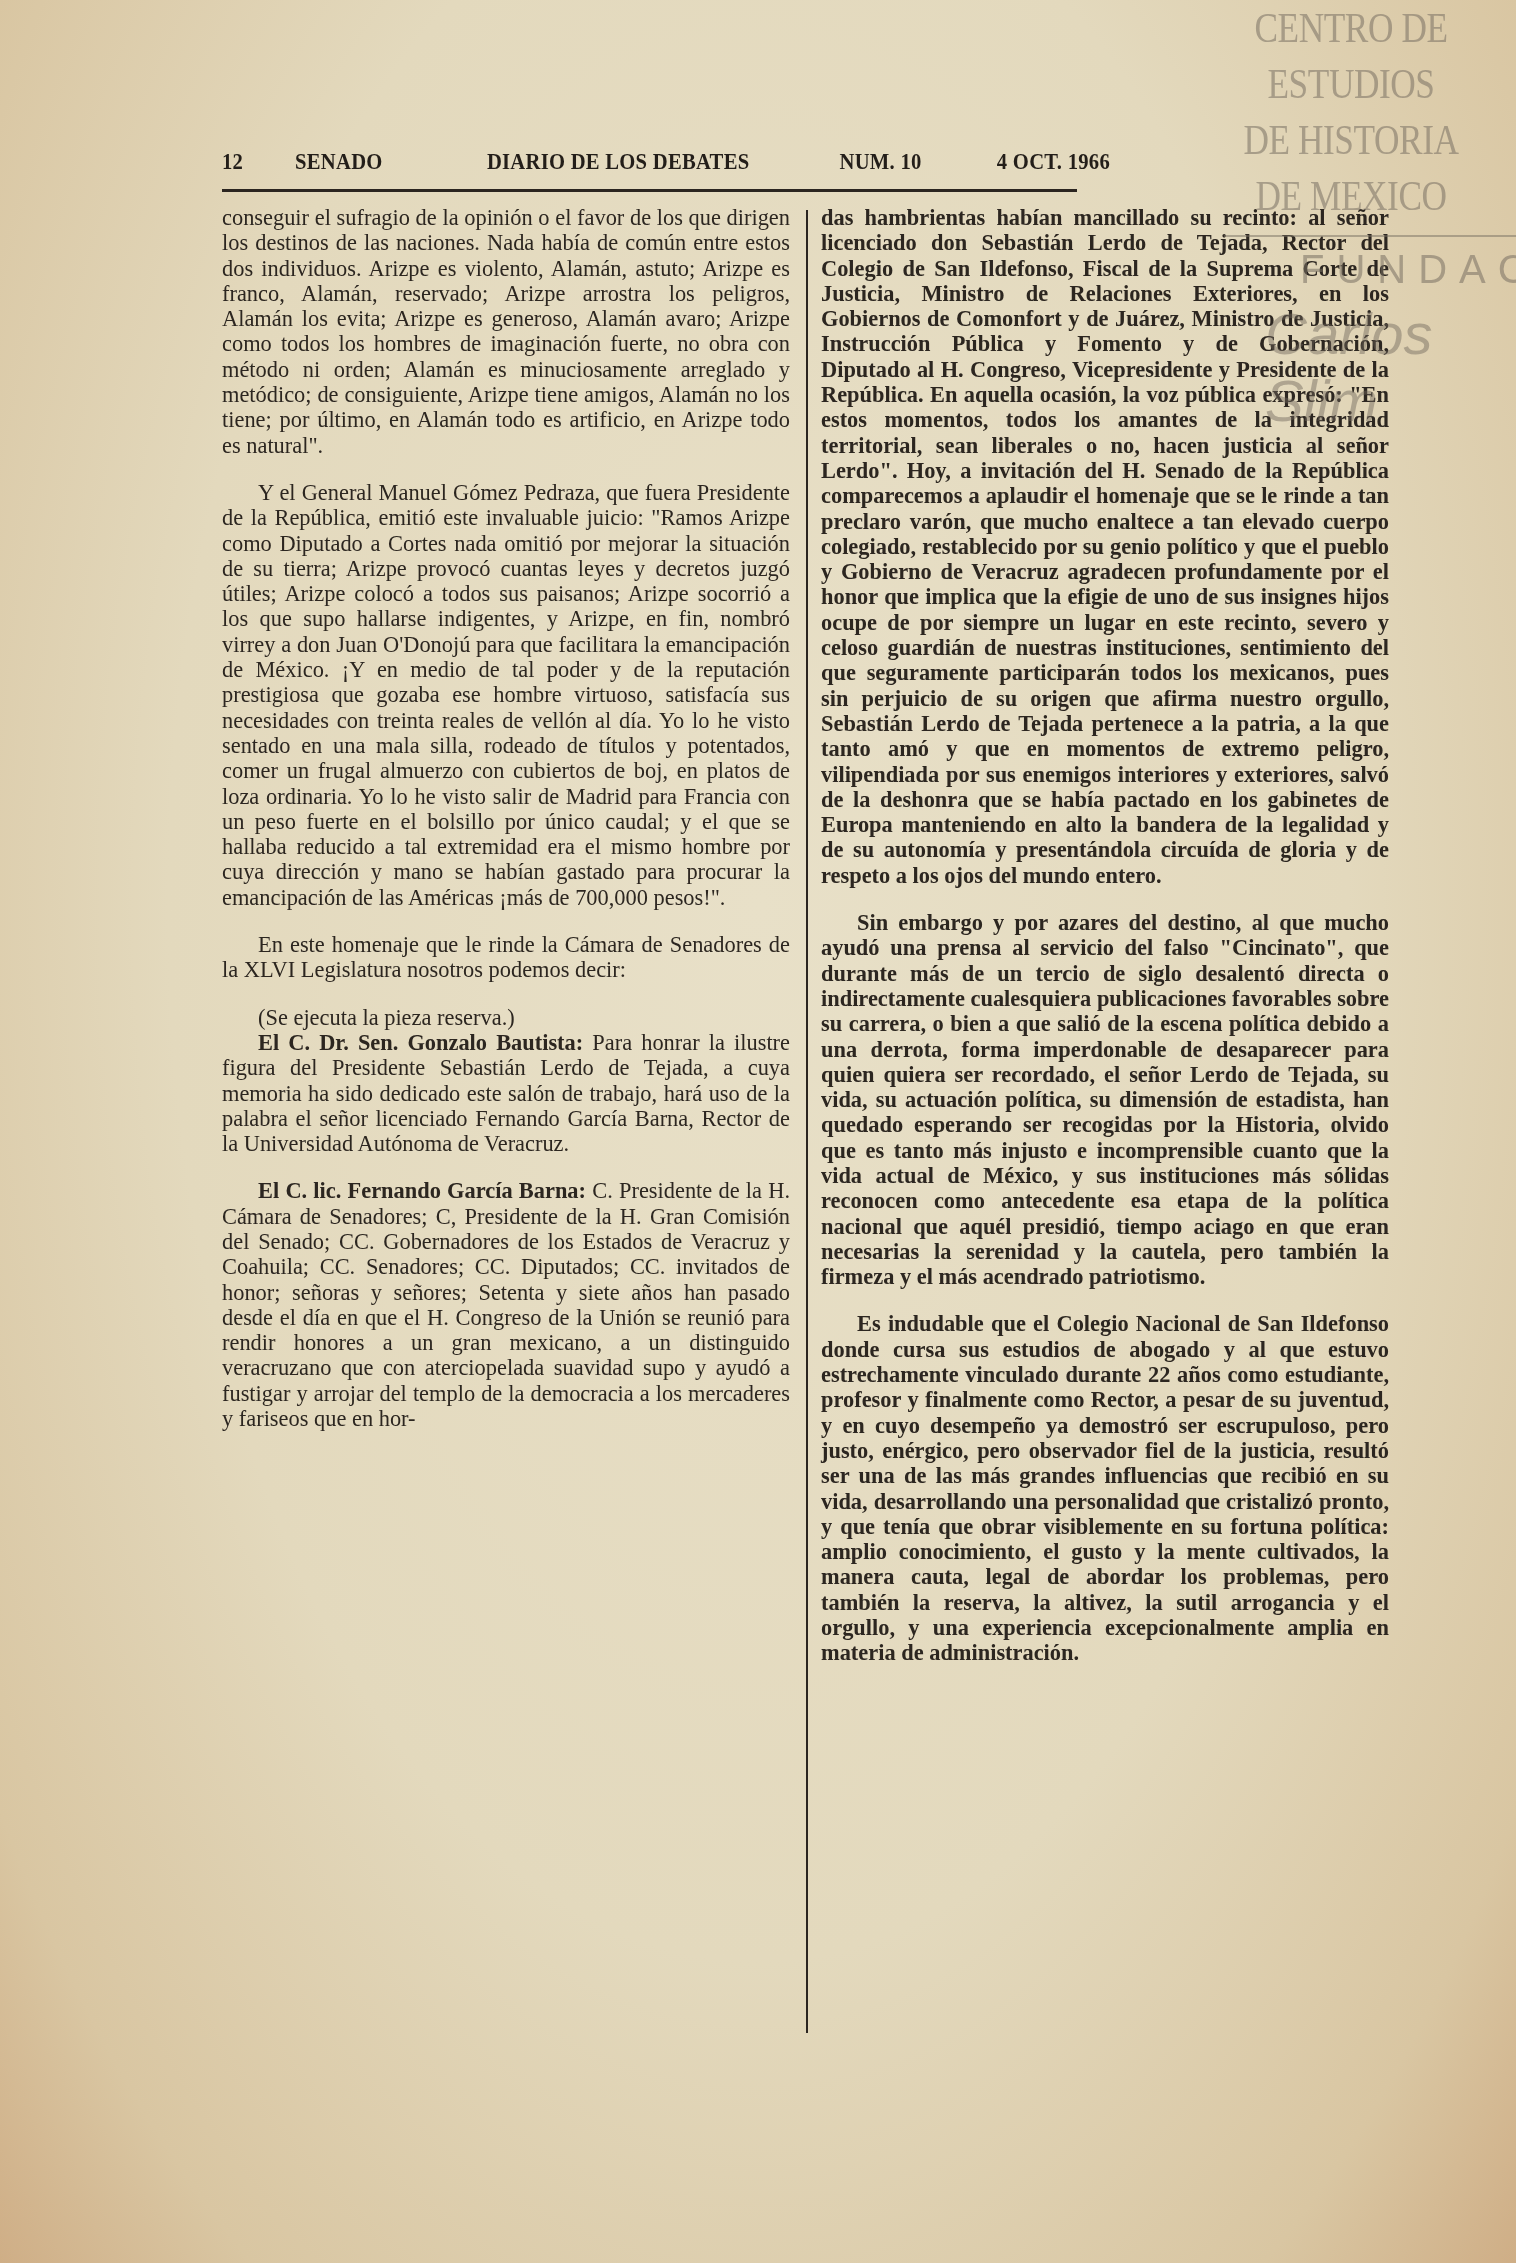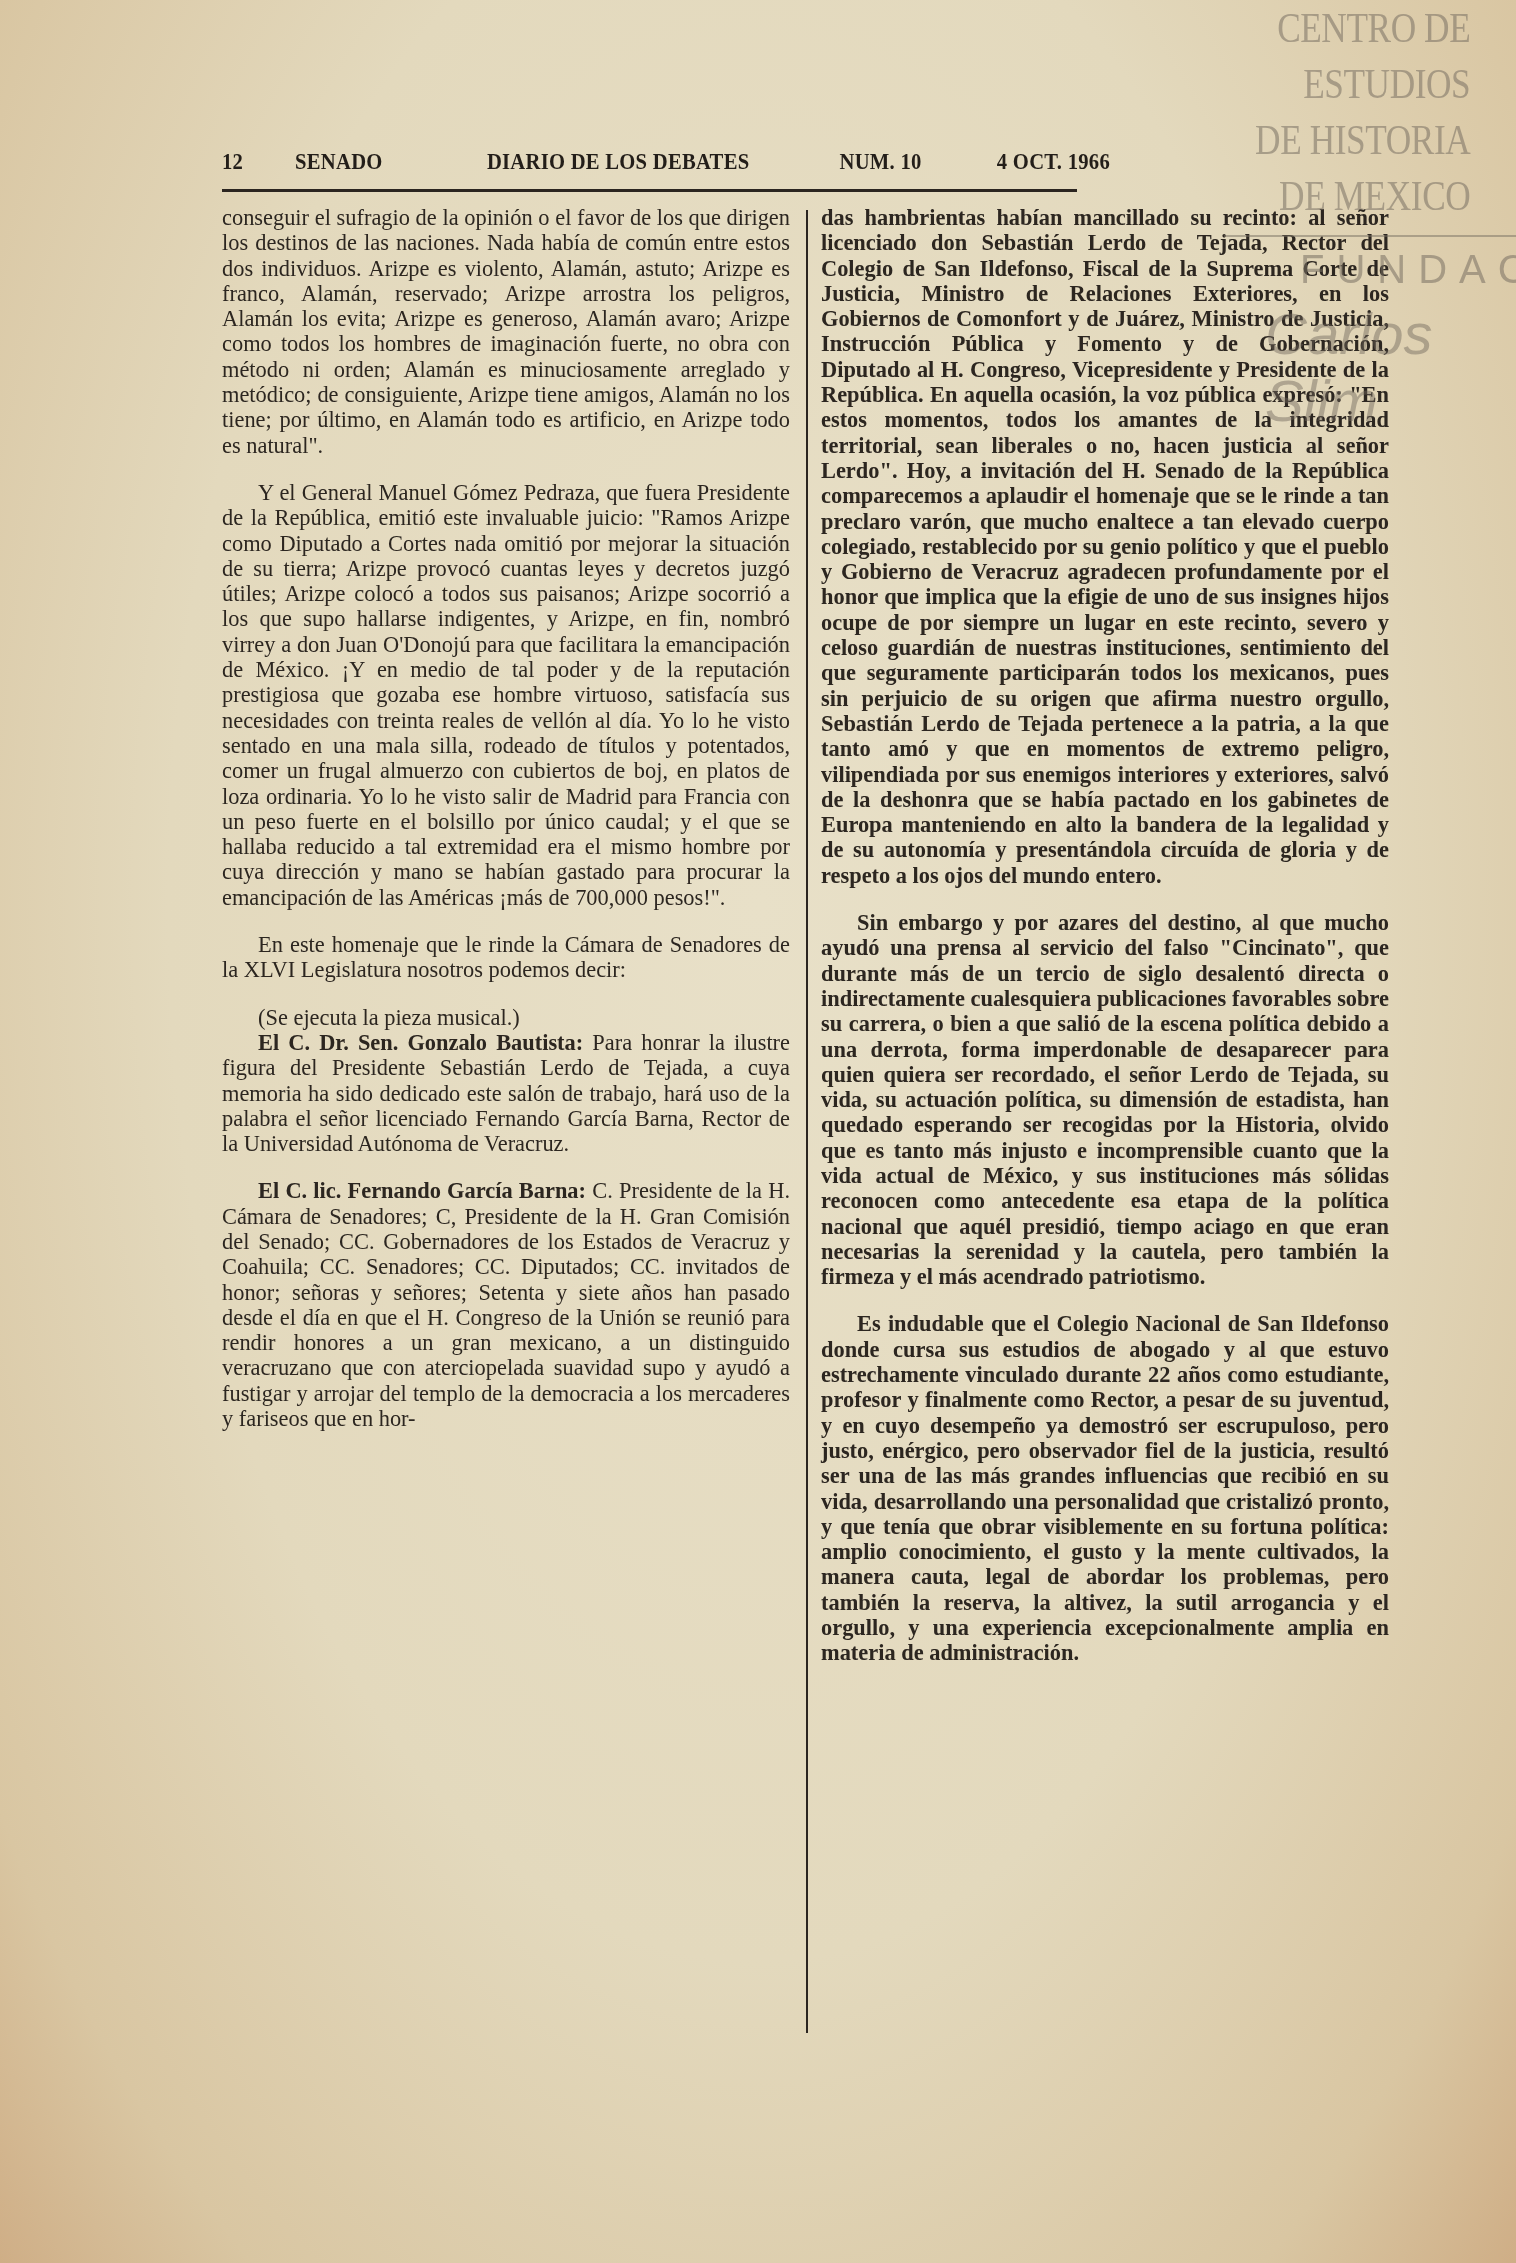--- a/index.html
+++ b/index.html
@@ -35,23 +35,23 @@
       font-family: "Liberation Serif", serif; font-size: 22.4px; line-height: 25.3px;
       text-align: justify; color: #2c2620;
     }
     .col-left { left: 222px; }
     .col-right { left: 821px; font-weight: bold; }
     .col p { margin: 0 0 22px 0; text-indent: 36px; hyphens: auto; }
     .col p.noindent { text-indent: 0; }
     .col p.tight { margin-bottom: 0; }
     .speaker { font-weight: bold; }
     .watermark {
-      position: absolute; right: 16px; top: 0; width: 330px; height: 420px;
+      position: absolute; right: 0; top: 0; width: 330px; height: 420px;
       font-family: "Liberation Serif", serif; color: rgba(120,112,98,0.55);
-      text-align: right; pointer-events: none;
+      text-align: center; pointer-events: none;
     }
     .wm-line { display: block; font-size: 43px; line-height: 56px; letter-spacing: -0.5px; transform: scaleX(0.82); }
     .wm-fund {
       position: absolute; left: 1300px; top: 247px; font-family: "Liberation Sans", sans-serif;
       font-size: 40px; letter-spacing: 12px; color: rgba(120,112,98,0.55);
     }
     .wm-sig {
       position: absolute; left: 1265px; top: 300px; font-family: Liberation Sans, sans-serif;
       font-style: italic; font-size: 58px; color: rgba(110,102,90,0.45);
     }
@@ -68,21 +68,21 @@
     <span class="h-diario">DIARIO DE LOS DEBATES</span>
     <span class="h-num">NUM. 10</span>
     <span class="h-date">4 OCT. 1966</span>
   </div>
   <div class="header-rule"></div>
 
   <div class="col col-left">
     <p class="noindent"><span>conseguir el sufragio de la opinión o el favor de los que dirigen los destinos de las naciones. Nada había de común entre estos dos individuos. Arizpe es violento, Alamán, astuto; Arizpe es franco, Alamán, reservado; Arizpe arrostra los peligros, Alamán los evita; Arizpe es generoso, Alamán avaro; Arizpe como todos los hombres de imaginación fuerte, no obra con método ni orden; Alamán es minuciosamente arreglado y metódico; de consiguiente, Arizpe tiene amigos, Alamán no los tiene; por último, en Alamán todo es artificio, en Arizpe todo es natural".</span></p>
     <p><span>Y el General Manuel Gómez Pedraza, que fuera Presidente de la República, emitió este invaluable juicio: "Ramos Arizpe como Diputado a Cortes nada omitió por mejorar la situación de su tierra; Arizpe provocó cuantas leyes y decretos juzgó útiles; Arizpe colocó a todos sus paisanos; Arizpe socorrió a los que supo hallarse indigentes, y Arizpe, en fin, nombró virrey a don Juan O'Donojú para que facilitara la emancipación de México. ¡Y en medio de tal poder y de la reputación prestigiosa que gozaba ese hombre virtuoso, satisfacía sus necesidades con treinta reales de vellón al día. Yo lo he visto sentado en una mala silla, rodeado de títulos y potentados, comer un frugal almuerzo con cubiertos de boj, en platos de loza ordinaria. Yo lo he visto salir de Madrid para Francia con un peso fuerte en el bolsillo por único caudal; y el que se hallaba reducido a tal extremidad era el mismo hombre por cuya dirección y mano se habían gastado para procurar la emancipación de las Américas ¡más de 700,000 pesos!".</span></p>
     <p><span>En este homenaje que le rinde la Cámara de Senadores de la XLVI Legislatura nosotros podemos decir:</span></p>
-    <p class="tight"><span>(Se ejecuta la pieza musical.)</span></p>
+    <p class="tight"><span>(Se ejecuta la pieza reserva.)</span></p>
     <p><span class="speaker">El C. Dr. Sen. Gonzalo Bautista:</span> <span>Para honrar la ilustre figura del Presidente Sebastián Lerdo de Tejada, a cuya memoria ha sido dedicado este salón de trabajo, hará uso de la palabra el señor licenciado Fernando García Barna, Rector de la Universidad Autónoma de Veracruz.</span></p>
     <p><span class="speaker">El C. lic. Fernando García Barna:</span> <span>C. Presidente de la H. Cámara de Senadores; C, Presidente de la H. Gran Comisión del Senado; CC. Gobernadores de los Estados de Veracruz y Coahuila; CC. Senadores; CC. Diputados; CC. invitados de honor; señoras y señores; Setenta y siete años han pasado desde el día en que el H. Congreso de la Unión se reunió para rendir honores a un gran mexicano, a un distinguido veracruzano que con aterciopelada suavidad supo y ayudó a fustigar y arrojar del templo de la democracia a los mercaderes y fariseos que en hor-</span></p>
   </div>
 
   <div class="col-divider"></div>
 
   <div class="col col-right">
     <p class="noindent"><span>das hambrientas habían mancillado su recinto: al señor licenciado don Sebastián Lerdo de Tejada, Rector del Colegio de San Ildefonso, Fiscal de la Suprema Corte de Justicia, Ministro de Relaciones Exteriores, en los Gobiernos de Comonfort y de Juárez, Ministro de Justicia, Instrucción Pública y Fomento y de Gobernación, Diputado al H. Congreso, Vicepresidente y Presidente de la República. En aquella ocasión, la voz pública expresó: "En estos momentos, todos los amantes de la integridad territorial, sean liberales o no, hacen justicia al señor Lerdo". Hoy, a invitación del H. Senado de la República comparecemos a aplaudir el homenaje que se le rinde a tan preclaro varón, que mucho enaltece a tan elevado cuerpo colegiado, restablecido por su genio político y que el pueblo y Gobierno de Veracruz agradecen profundamente por el honor que implica que la efigie de uno de sus insignes hijos ocupe de por siempre un lugar en este recinto, severo y celoso guardián de nuestras instituciones, sentimiento del que seguramente participarán todos los mexicanos, pues sin perjuicio de su origen que afirma nuestro orgullo, Sebastián Lerdo de Tejada pertenece a la patria, a la que tanto amó y que en momentos de extremo peligro, vilipendiada por sus enemigos interiores y exteriores, salvó de la deshonra que se había pactado en los gabinetes de Europa manteniendo en alto la bandera de la legalidad y de su autonomía y presentándola circuída de gloria y de respeto a los ojos del mundo entero.</span></p>
     <p><span>Sin embargo y por azares del destino, al que mucho ayudó una prensa al servicio del falso "Cincinato", que durante más de un tercio de siglo desalentó directa o indirectamente cualesquiera publicaciones favorables sobre su carrera, o bien a que salió de la escena política debido a una derrota, forma imperdonable de desaparecer para quien quiera ser recordado, el señor Lerdo de Tejada, su vida, su actuación política, su dimensión de estadista, han quedado esperando ser recogidas por la Historia, olvido que es tanto más injusto e incomprensible cuanto que la vida actual de México, y sus instituciones más sólidas reconocen como antecedente esa etapa de la política nacional que aquél presidió, tiempo aciago en que eran necesarias la serenidad y la cautela, pero también la firmeza y el más acendrado patriotismo.</span></p>
     <p><span>Es indudable que el Colegio Nacional de San Ildefonso donde cursa sus estudios de abogado y al que estuvo estrechamente vinculado durante 22 años como estudiante, profesor y finalmente como Rector, a pesar de su juventud, y en cuyo desempeño ya demostró ser escrupuloso, pero justo, enérgico, pero observador fiel de la justicia, resultó ser una de las más grandes influencias que recibió en su vida, desarrollando una personalidad que cristalizó pronto, y que tenía que obrar visiblemente en su fortuna política: amplio conocimiento, el gusto y la mente cultivados, la manera cauta, legal de abordar los problemas, pero también la reserva, la altivez, la sutil arrogancia y el orgullo, y una experiencia excepcionalmente amplia en materia de administración.</span></p>

